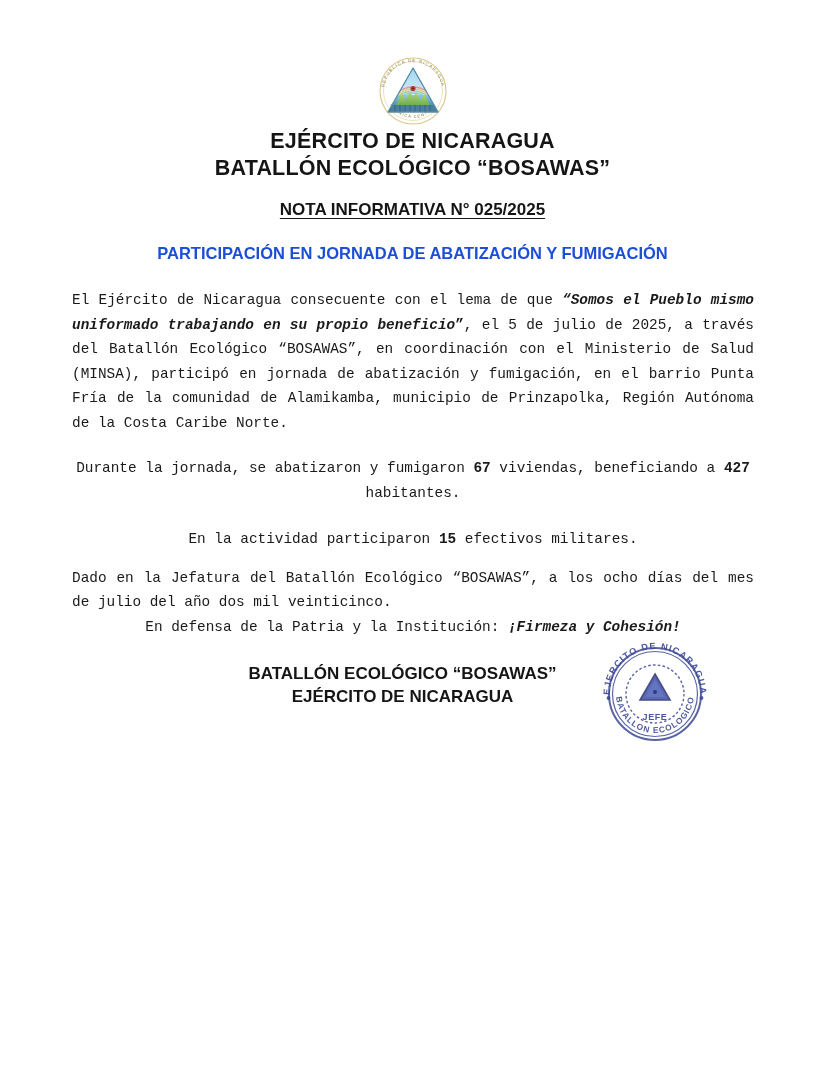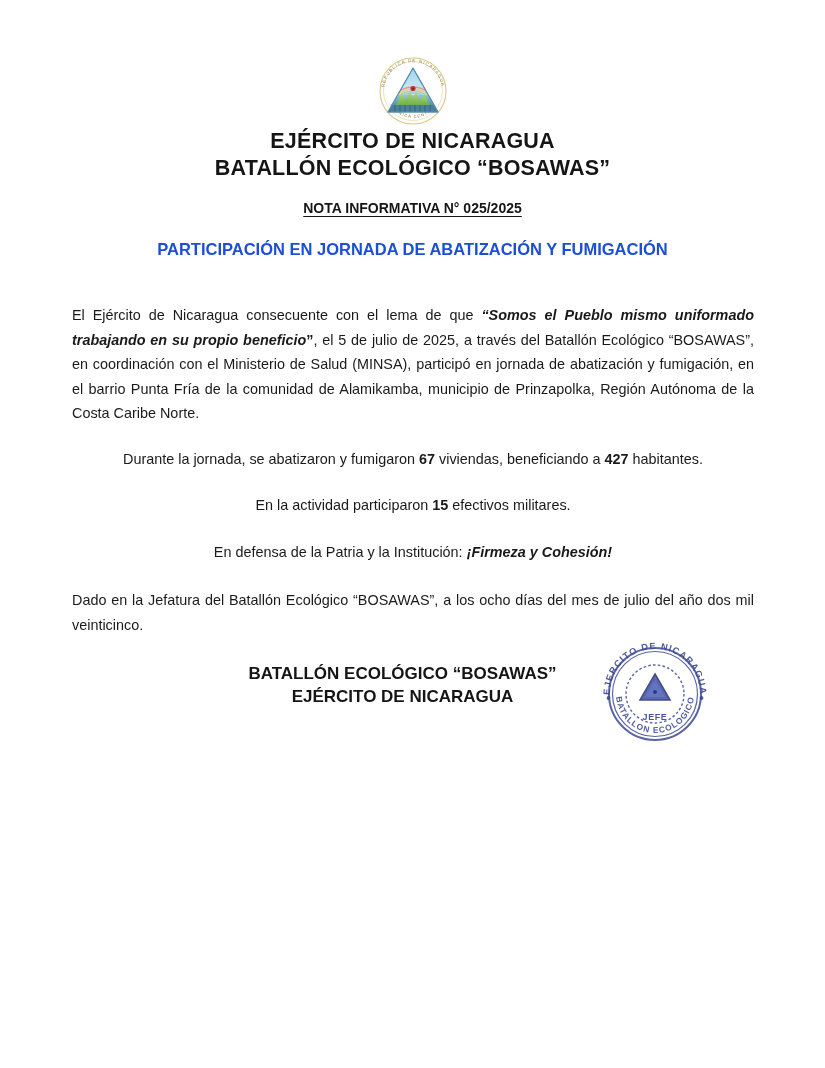--- a/index.html
+++ b/index.html
@@ -49,51 +49,52 @@
   }
   .h-main {
     font-size: 21.5px;
     font-weight: bold;
     letter-spacing: 0.2px;
     line-height: 27px;
     color: #151515;
   }
   .h-nota {
     margin-top: 18px;
-    font-size: 14px;
+    font-size: 17px;
     font-weight: bold;
     text-decoration: underline;
     text-underline-offset: 3px;
     color: #151515;
   }
   .h-sub {
     margin-top: 24px;
     font-size: 16.5px;
     font-weight: bold;
     color: #1d4ed8;
   }
 
   
   .body-block {
     position: absolute;
-    top: 303px;
+    top: 288px;
     left: 72px;
     width: 682px;
+    font-family: Liberation Mono, monospace;
   }
   .para {
     font-size: 14.4px;
     line-height: 24.5px;
     text-align: justify;
     text-justify: inter-word;
     color: #1a1a1a;
     margin: 0 0 20px 0;
   }
   .para.p1 { margin-bottom: 21px; }
   .para.p2 { margin-bottom: 22px; }
-  .para.p3 { margin-bottom: 22px; }
+  .para.p3 { margin-bottom: 14px; }
   .para.p4 { margin-bottom: 22px; }
   .para.p5 { margin-bottom: 24px; }
   .para.p6 { margin-bottom: 0; }
 
   .para.noj { text-align: center; }
 
   b, .b { font-weight: bold; }
   .bi {
     font-weight: bold;
     font-style: italic;
@@ -213,23 +214,23 @@
 
   <div class="body-block">
 
     <p class="para p1"><span>El Ejército de Nicaragua consecuente con el lema de que </span><span class="bi">“</span><span class="bi">Somos el Pueblo mismo uniformado trabajando en su propio beneficio</span><span class="b">”</span><span>, el 5 de julio de 2025, a través del Batallón Ecológico “BOSAWAS”, en coordinación con el Ministerio de Salud (MINSA), participó en jornada de abatización y fumigación, en el barrio Punta Fría de la comunidad de Alamikamba, municipio de Prinzapolka, Región Autónoma de la Costa Caribe Norte.</span></p>
 
     <p class="para p2 noj"><span>Durante la jornada, se abatizaron y fumigaron </span><span class="b">67</span><span> viviendas, beneficiando a </span><span class="b">427</span><span> habitantes.</span></p>
 
     <p class="para p3 noj"><span>En la actividad participaron </span><span class="b">15</span><span> efectivos militares.</span></p>
 
 
+    <p class="para p6">Dado en la Jefatura del Batallón Ecológico “BOSAWAS”, a los ocho días del mes de julio del año dos mil veinticinco.</p>
+
     <p class="para p5 noj"><span>En defensa de la Patria y la Institución: </span><span class="bi">¡Firmeza y Cohesión!</span></p>
-
-    <p class="para p6">Dado en la Jefatura del Batallón Ecológico “BOSAWAS”, a los ocho días del mes de julio del año dos mil veinticinco.</p>
 
   </div>
 
   <div class="sig-block">
     <div class="sig-inner">
       <div class="sig-line">BATALLÓN ECOLÓGICO “BOSAWAS”</div>
       <div class="sig-line">EJÉRCITO DE NICARAGUA</div>
     </div>
   </div>
 

